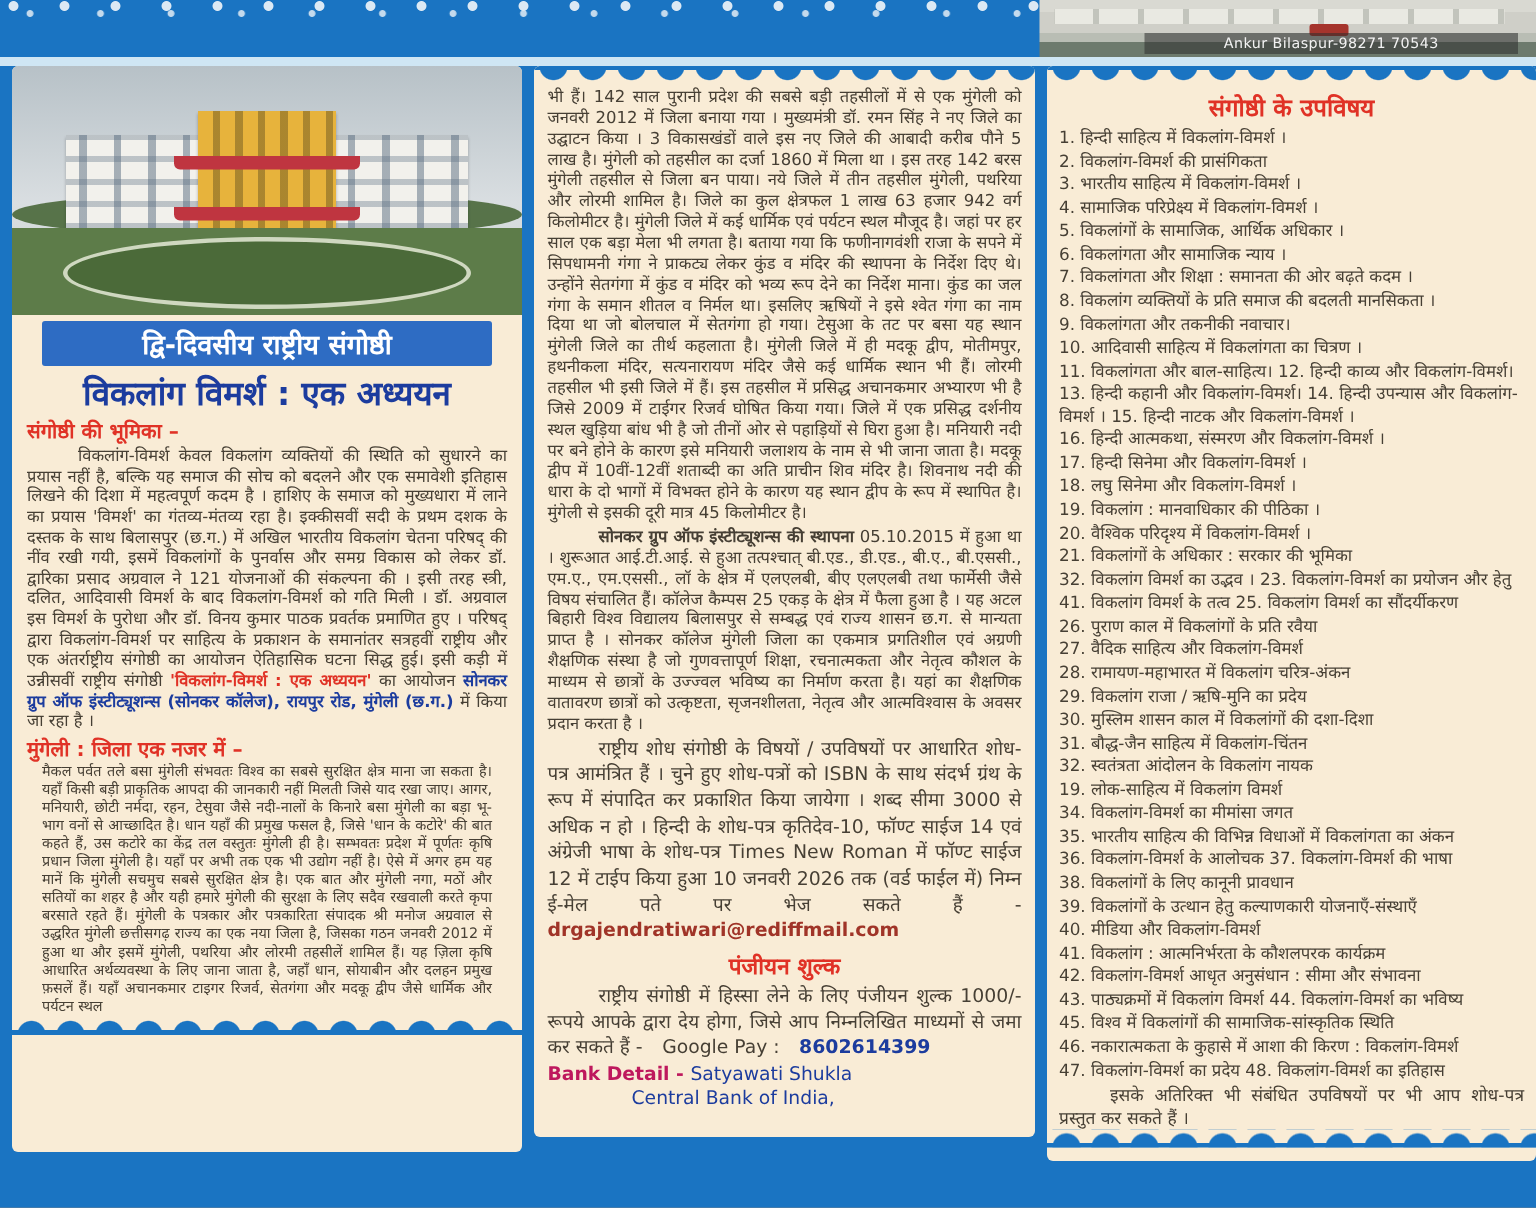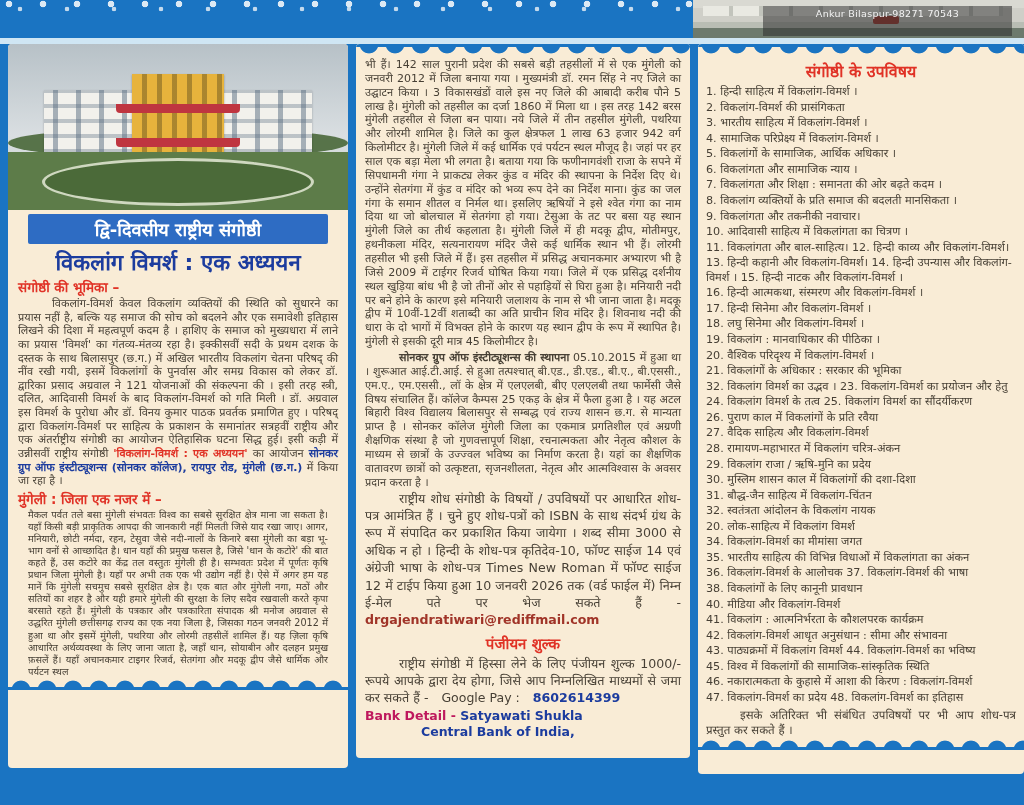--- a/index.html
+++ b/index.html
@@ -19,21 +19,21 @@
   
   .top-strip{position:absolute;top:0;left:0;width:100%;height:38px;background:var(--blue)}
   .top-decor{position:absolute;top:0;left:0;width:695px;height:20px;
     background-image:radial-gradient(circle 3px at 9px 4px,#f2f6fa 3px,rgba(0,0,0,0) 3.6px),
                      radial-gradient(circle 2px at 20px 9px,#d7e6f2 2px,rgba(0,0,0,0) 2.6px);
     background-size:34px 20px,47px 20px;background-repeat:repeat-x;opacity:.9}
   .top-photo{position:absolute;top:0;right:0;width:331px;height:38px;
     background:linear-gradient(180deg,#d9d9d2 0 8px,#cfcfc8 8px 22px,#b9bdb4 22px 28px,#6d7a6d 28px 100%);overflow:hidden}
   .top-photo .roof{position:absolute;top:6px;left:10px;width:300px;height:10px;background:repeating-linear-gradient(90deg,#e9e9e2 0 26px,#c2c4bc 26px 30px)}
   .top-photo .red-dot{position:absolute;top:16px;left:180px;width:26px;height:8px;background:#a5342c;border-radius:2px}
-  .credit-bar{position:absolute;right:12px;bottom:2px;left:70px;height:30px;background:rgba(45,45,45,.55);
+  .credit-bar{position:absolute;right:12px;bottom:2px;left:70px;height:14px;background:rgba(45,45,45,.55);
     color:#f2f2f2;font-size:9.5px;line-height:15px;text-align:center;letter-spacing:.3px}
   .pale-line{position:absolute;top:38px;left:0;width:100%;height:6px;background:#cfe6f4}
 
   
   .columns{position:absolute;top:44px;left:8px;display:flex;gap:8px}
   .col{background:var(--cream);border-radius:4px;overflow:hidden;color:var(--body)}
   .col-left{width:340px;height:724px}
   .col-mid{width:334px;height:714px;padding:0}
   .col-right{width:326px;height:730px}
 
@@ -72,21 +72,21 @@
   .district-body{font-size:9.6px;line-height:1.26;text-align:justify;margin:0 20px}
 
   
   .mid-body{font-size:11px;line-height:1.26;text-align:justify;margin:2px 9px 0}
   .mid-body.indent{text-indent:34px}
   .center-head{color:var(--red);font-weight:bold;font-size:15px;text-align:center;margin:4px 0 2px}
   .invite-body{font-size:12.6px;line-height:1.38;text-align:justify;margin:0 9px;text-indent:34px}
   .email{color:var(--maroon);font-weight:bold}
   .bank{margin:1px 9px 0;font-size:12.5px;line-height:1.3}
   .bank .lbl{color:#be185d;font-weight:bold}
-  .bank .navy{color:var(--navy);font-weight:bold}
+  .bank .navy{color:var(--navy);font-weight:normal}
   .bank .ind{margin-left:56px}
 
   
   .topics-head{color:var(--red);font-weight:bold;font-size:16px;text-align:center;margin:4px 0 3px}
   .topics{margin:0 8px}
   .topic-line{font-size:11.2px;line-height:1.3;margin-bottom:1px;color:var(--body)}
   .footer-note{font-size:11.6px;line-height:1.3;margin:2px 8px 0;text-align:justify;text-indent:34px}
 </style>
 </head>
 <body>
@@ -158,33 +158,34 @@
           <div class="topic-line">10. आदिवासी साहित्य में विकलांगता का चित्रण ।</div>
           <div class="topic-line">11. विकलांगता और बाल-साहित्य। 12. हिन्दी काव्य और विकलांग-विमर्श।</div>
           <div class="topic-line">13. हिन्दी कहानी और विकलांग-विमर्श। 14. हिन्दी उपन्यास और विकलांग-विमर्श । 15. हिन्दी नाटक और विकलांग-विमर्श ।</div>
           <div class="topic-line">16. हिन्दी आत्मकथा, संस्मरण और विकलांग-विमर्श ।</div>
           <div class="topic-line">17. हिन्दी सिनेमा और विकलांग-विमर्श ।</div>
           <div class="topic-line">18. लघु सिनेमा और विकलांग-विमर्श ।</div>
           <div class="topic-line">19. विकलांग : मानवाधिकार की पीठिका ।</div>
           <div class="topic-line">20. वैश्विक परिदृश्य में विकलांग-विमर्श ।</div>
           <div class="topic-line">21. विकलांगों के अधिकार : सरकार की भूमिका</div>
           <div class="topic-line">32. विकलांग विमर्श का उद्भव । 23. विकलांग-विमर्श का प्रयोजन और हेतु</div>
-          <div class="topic-line">24. विकलांग विमर्श के तत्व 25. विकलांग विमर्श का सौंदर्यीकरण</div>
+          <div class="topic-line">41. विकलांग विमर्श के तत्व 25. विकलांग विमर्श का सौंदर्यीकरण</div>
           <div class="topic-line">26. पुराण काल में विकलांगों के प्रति रवैया</div>
           <div class="topic-line">27. वैदिक साहित्य और विकलांग-विमर्श</div>
           <div class="topic-line">28. रामायण-महाभारत में विकलांग चरित्र-अंकन</div>
           <div class="topic-line">29. विकलांग राजा / ऋषि-मुनि का प्रदेय</div>
           <div class="topic-line">30. मुस्लिम शासन काल में विकलांगों की दशा-दिशा</div>
           <div class="topic-line">31. बौद्ध-जैन साहित्य में विकलांग-चिंतन</div>
           <div class="topic-line">32. स्वतंत्रता आंदोलन के विकलांग नायक</div>
-          <div class="topic-line">20. लोक-साहित्य में विकलांग विमर्श</div>
+          <div class="topic-line">19. लोक-साहित्य में विकलांग विमर्श</div>
           <div class="topic-line">34. विकलांग-विमर्श का मीमांसा जगत</div>
           <div class="topic-line">35. भारतीय साहित्य की विभिन्न विधाओं में विकलांगता का अंकन</div>
           <div class="topic-line">36. विकलांग-विमर्श के आलोचक 37. विकलांग-विमर्श की भाषा</div>
           <div class="topic-line">38. विकलांगों के लिए कानूनी प्रावधान</div>
+          <div class="topic-line">39. विकलांगों के उत्थान हेतु कल्याणकारी योजनाएँ-संस्थाएँ</div>
           <div class="topic-line">40. मीडिया और विकलांग-विमर्श</div>
           <div class="topic-line">41. विकलांग : आत्मनिर्भरता के कौशलपरक कार्यक्रम</div>
           <div class="topic-line">42. विकलांग-विमर्श आधृत अनुसंधान : सीमा और संभावना</div>
           <div class="topic-line">43. पाठ्यक्रमों में विकलांग विमर्श 44. विकलांग-विमर्श का भविष्य</div>
           <div class="topic-line">45. विश्व में विकलांगों की सामाजिक-सांस्कृतिक स्थिति</div>
           <div class="topic-line">46. नकारात्मकता के कुहासे में आशा की किरण : विकलांग-विमर्श</div>
           <div class="topic-line">47. विकलांग-विमर्श का प्रदेय 48. विकलांग-विमर्श का इतिहास</div>
         </div>
       <p class="footer-note">इसके अतिरिक्त भी संबंधित उपविषयों पर भी आप शोध-पत्र प्रस्तुत कर सकते हैं ।</p>
       <div class="wave-b"></div>

